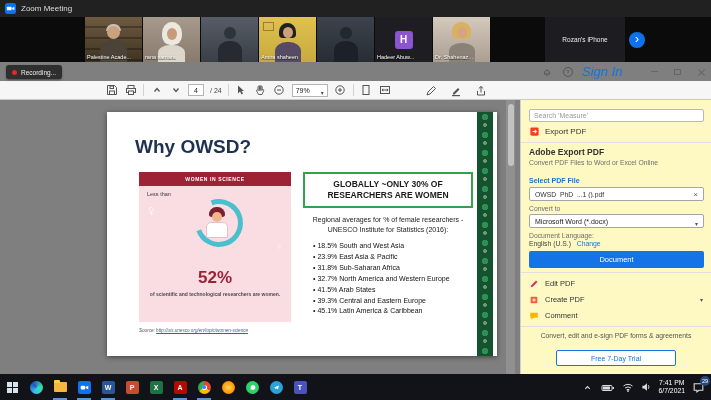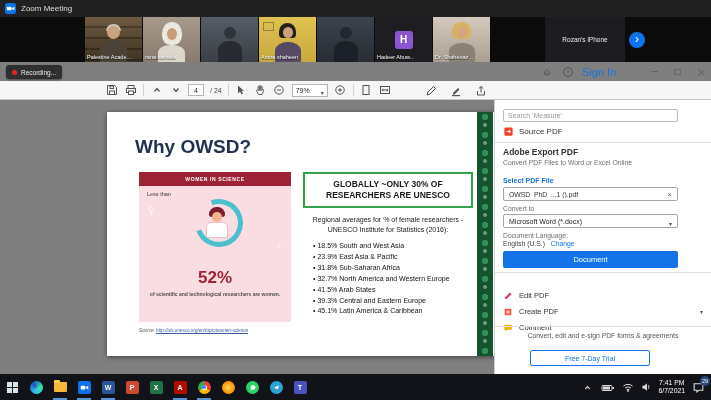--- a/index.html
+++ b/index.html
@@ -28,21 +28,21 @@
   .rec-pill { position:absolute; left:6px; top:65px; height:14px; background:#2f2f2f; border-radius:3px; display:flex; align-items:center; gap:4px; padding:0 6px; z-index:50; box-shadow:0 1px 2px rgba(0,0,0,.4); }
   .rec-dot { width:5px; height:5px; border-radius:50%; background:#e02828; }
   .rec-text { color:#eee; font-size:6.5px; }
 
   
   .tabbar { position:absolute; left:0; top:62px; width:711px; height:19px; background:#eaeaea; border-bottom:1px solid #c9c9c9; display:flex; align-items:stretch; padding-left:105px; }
   .menu-item { font-size:7.5px; color:#333; padding:0 10px; display:flex; align-items:center; }
   .doc-tab { width:89px; border-left:1px solid #cfcfcf; display:flex; align-items:center; padding:0 6px; font-size:7px; color:#555; background:#e0e0e0; white-space:nowrap; overflow:hidden; }
   .doc-tab.active { background:#fbfbfb; color:#222; box-shadow:inset 0 -2px 0 #1473e6; border-right:1px solid #cfcfcf; }
   .tabbar-right { position:absolute; left:540px; top:62px; height:19px; display:flex; align-items:center; gap:8px; }
-  .signin { font-size:11px; color:#1473e6; }
+  .signin { font-size:13px; color:#1473e6;font-style:italic; }
   .win-controls { position:absolute; right:6px; top:62px; height:19px; display:flex; align-items:center; gap:16px; }
   .wc-min { width:7px; height:1px; background:#666; }
   .wc-max { width:7px; height:6px; border:1px solid #666; }
   .wc-close { position:relative; width:8px; height:8px; }
   .wc-close::before,.wc-close::after { content:""; position:absolute; left:3.5px; top:0; width:1px; height:9px; background:#666; }
   .wc-close::before { transform:rotate(45deg); } .wc-close::after { transform:rotate(-45deg); }
 
   
   .toolbar { position:absolute; left:0; top:81px; width:711px; height:19px; background:#f6f6f6; border-bottom:1px solid #c9c9c9; display:flex; align-items:center; gap:6px; padding-left:105px; }
   .tsep { width:1px; height:12px; background:#d2d2d2; }
@@ -85,42 +85,42 @@
   .b-item { font-size:7px; color:#111; line-height:10.9px; }
   .b-item::before { content:"\2022  "; }
 
   .green-strip { position:absolute; right:4px; top:0; bottom:0; width:16px; background-color:#14532d;
     background-image:
       radial-gradient(circle at 8px 5px, #2f8f57 3px, transparent 3.5px),
       radial-gradient(circle at 8px 13px, rgba(235,255,240,.4) 1.6px, transparent 2.2px);
     background-size:16px 18px; }
 
   
-  .panel { position:absolute; right:0; top:0; width:217px; height:274px; background:#ffffff; border-left:1px solid #d0d0d0; }
+  .panel { position:absolute; right:0; top:0; width:191px; height:274px; background:#fef9c3; border-left:1px solid #d0d0d0; }
   .search-box { position:absolute; left:8px; top:4px; width:175px; height:13px; }
   .search-box input { width:100%; height:100%; border:1px solid #b9b9b9; border-radius:2px; background:#fff; font-size:7px; padding:0 4px; color:#333; font-family:inherit; outline:none; }
   .search-box input::placeholder { color:#999; }
   .export-header { position:absolute; left:8px; top:24px; height:14px; display:flex; align-items:center; gap:5px; }
   .export-header span { font-size:8px; color:#333; }
   .pdivider { position:absolute; left:0; right:0; height:1px; background:#e0e0e0; }
   .tool-title { position:absolute; left:8px; top:47px; font-size:8.5px; font-weight:bold; color:#323232; }
   .tool-desc { position:absolute; left:8px; top:59px; width:168px; font-size:6.8px; color:#6e6e6e; line-height:8.5px; }
   .select-label { position:absolute; left:8px; top:77px; font-size:7px; font-weight:bold; color:#1473e6; }
   .file-chip { position:absolute; left:8px; top:87px; width:175px; height:14px; border:1px solid #a5a5a5; background:#fff; border-radius:2px; display:flex; align-items:center; padding:0 5px; }
   .file-chip .fname { flex:1; font-size:6.8px; color:#333; white-space:nowrap; overflow:hidden; }
   .file-chip .fx { font-size:8px; color:#666; }
   .convert-to { position:absolute; left:8px; top:105px; font-size:6.8px; color:#6e6e6e; }
   .format-select { position:absolute; left:8px; top:114px; width:175px; height:14px; border:1px solid #a5a5a5; background:#fff; border-radius:2px; display:flex; align-items:center; padding:0 5px; }
   .format-select .fmt { flex:1; font-size:7px; color:#222; }
   .lang-label { position:absolute; left:8px; top:132px; font-size:6.8px; color:#6e6e6e; }
   .lang-row { position:absolute; left:8px; top:140px; font-size:6.8px; }
   .lang-row .lv { color:#444; }
   .lang-row .lc { color:#1473e6; margin-left:4px; }
   .convert-btn { position:absolute; left:8px; top:151px; width:175px; height:17px; background:#1473e6; color:#fff; font-size:7.5px; display:flex; align-items:center; justify-content:center; border-radius:2px; }
-  .panel-row { position:absolute; left:0; right:0; height:15px; display:flex; align-items:center; gap:6px; padding:0 8px;margin-top:12px; }
+  .panel-row { position:absolute; left:0; right:0; height:15px; display:flex; align-items:center; gap:6px; padding:0 8px; }
   .panel-row span { font-size:7.5px; color:#333; }
   .panel-row .row-caret { margin-left:auto; }
   .promo { position:absolute; left:14px; right:14px; top:232px; text-align:center; font-size:6.8px; color:#555; line-height:8.5px; }
   .trial-btn { position:absolute; left:35px; top:250px; width:120px; height:16px; border:1px solid #1473e6; color:#1473e6; background:#fff; border-radius:2px; display:flex; align-items:center; justify-content:center; font-size:7px; }
 
   
   .taskbar { position:absolute; left:0; top:374px; width:711px; height:26px; background:#121219; display:flex; align-items:center; z-index:30; }
   .tb-icon { width:24px; height:26px; display:flex; align-items:center; justify-content:center; position:relative; }
   .running::after { content:""; position:absolute; left:5px; right:5px; bottom:0; height:2px; background:#5a96d4; }
   .win-logo { width:11px; height:11px; display:grid; grid-template-columns:5px 5px; grid-template-rows:5px 5px; gap:1px; }
@@ -265,21 +265,21 @@
         <div class="fig-hair"></div>
         <div class="fig-head"></div>
         <div class="fig-body"></div>
         <div class="stat">52%</div>
         <div class="pink-caption">of scientific and technological researchers are women.</div>
       </div>
       <div class="source"><span>Source: </span><span class="url">http://uis.unesco.org/en/topic/women-science</span></div>
 
       <div class="green-box">
         <div>GLOBALLY ~ONLY 30% OF</div>
-        <div>RESEARCHERS ARE UNESCO</div>
+        <div>RESEARCHERS ARE WOMEN</div>
       </div>
       <div class="subtitle">Regional averages for % of female researchers - UNESCO Institute for Statistics (2016):</div>
       <div class="bullets">
         <div class="b-item">18.5% South and West Asia</div>
         <div class="b-item">23.9% East Asia &amp; Pacific</div>
         <div class="b-item">31.8% Sub-Saharan Africa</div>
         <div class="b-item">32.7% North America and Western Europe</div>
         <div class="b-item">41.5% Arab States</div>
         <div class="b-item">39.3% Central and Eastern Europe</div>
         <div class="b-item">45.1% Latin America &amp; Caribbean</div>
@@ -293,21 +293,21 @@
 
     <div class="panel">
       <div class="search-box">
         <input type="text" placeholder="Search 'Measure'" style="">
       </div>
       <div class="export-header">
         <svg width="11" height="11" viewBox="0 0 12 12">
             <rect x="1.5" y="1.5" width="9" height="9" rx="1.5" fill="#fa3c1e"></rect>
             <path d="M4 6h4M6.3 4.3 8 6 6.3 7.7" stroke="#fff" fill="none" stroke-width="1.1"></path>
           </svg>
-        <span>Source PDF</span>
+        <span>Export PDF</span>
       </div>
       <div class="pdivider" style="top:42px"></div>
       <div class="tool-title">Adobe Export PDF</div>
       <div class="tool-desc">Convert PDF Files to Word or Excel Online</div>
       <div class="select-label">Select PDF File</div>
       <div class="file-chip">
         <span class="fname">OWSD_PhD_...1 ().pdf</span>
         <span class="fx">×</span>
       </div>
       <div class="convert-to">Convert to</div>

